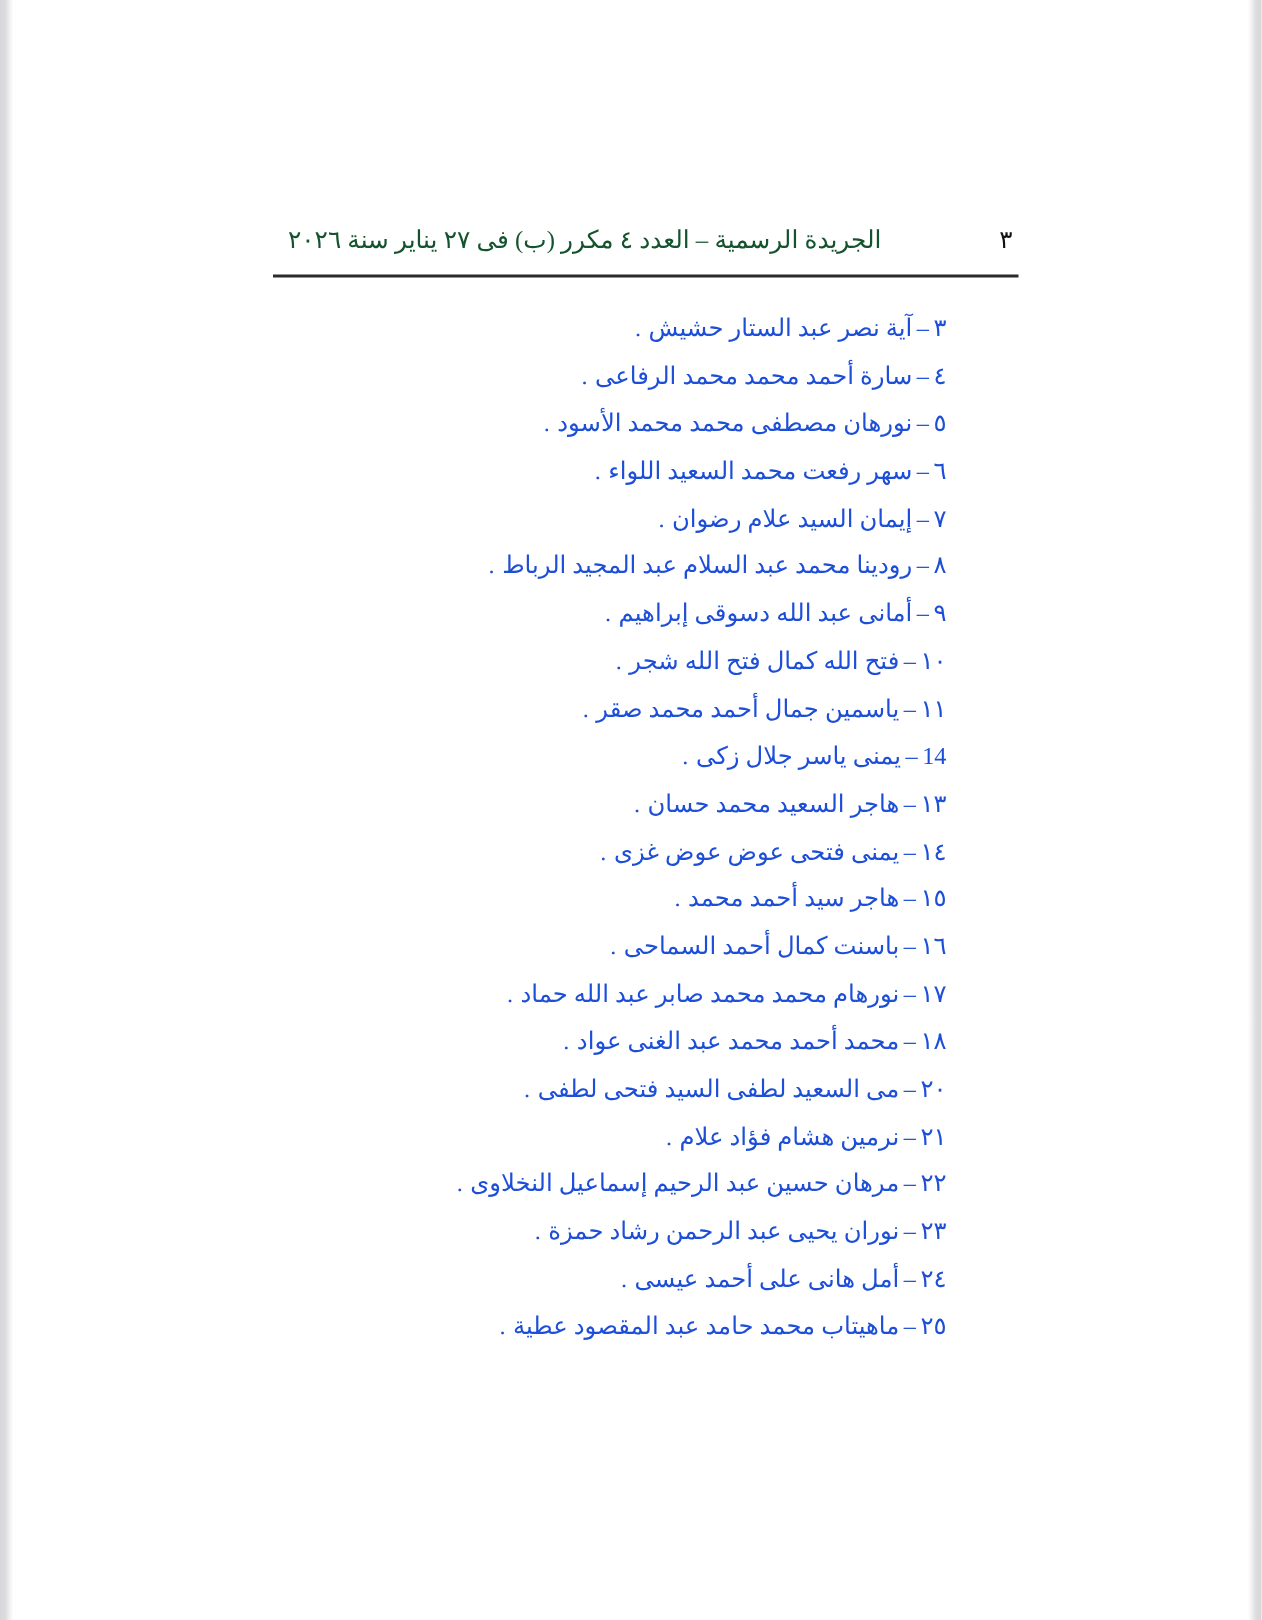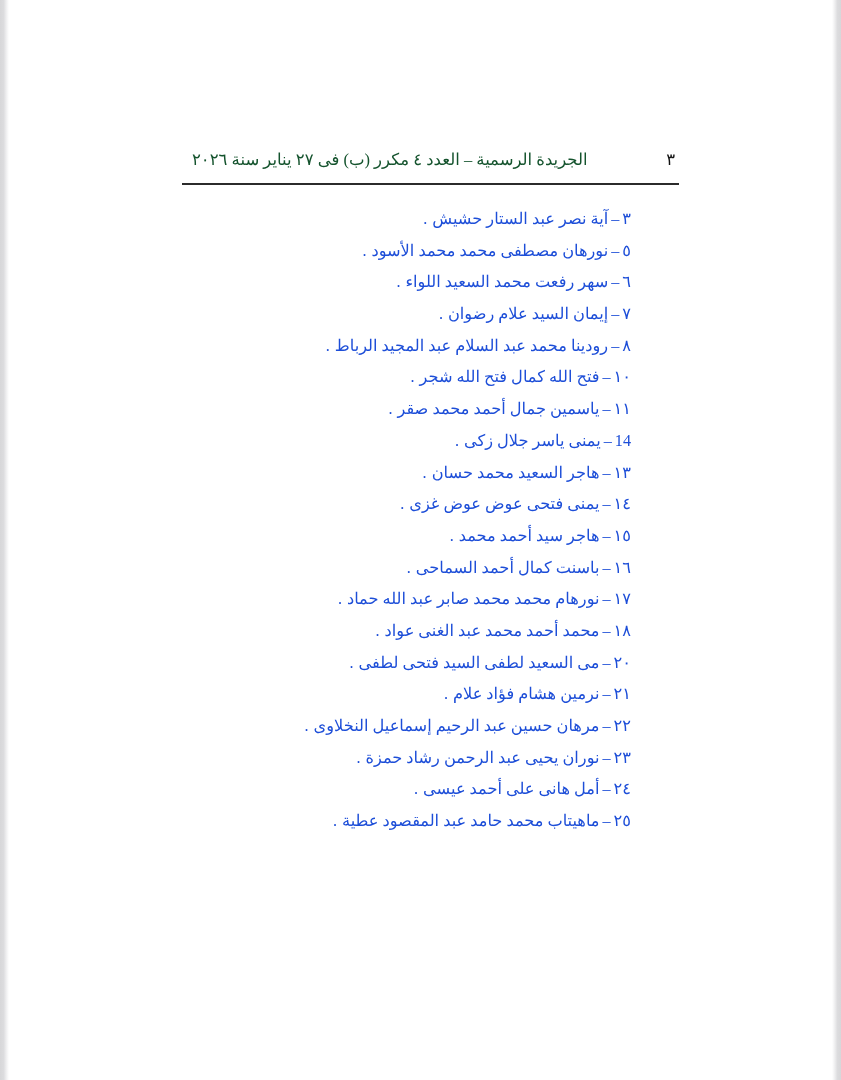--- a/index.html
+++ b/index.html
@@ -119,24 +119,26 @@
   <div class="header-block">
     <div class="header-row">
       <span class="header-title">الجريدة الرسمية – العدد ٤ مكرر (ب) فى ٢٧ يناير سنة ٢٠٢٦</span>
       <span class="page-number">٣</span>
     </div>
     <div class="header-rule"></div>
   </div>
 
   <ol class="name-list">
       <li class="name-item"><span class="item-index">٣</span><span class="item-dash">–</span><span class="item-name">آية نصر عبد الستار حشيش</span><span class="item-dot">.</span></li>
+      <li class="name-item"><span class="item-index">٤</span><span class="item-dash">–</span><span class="item-name">سارة أحمد محمد محمد الرفاعى</span><span class="item-dot">.</span></li>
       <li class="name-item"><span class="item-index">٥</span><span class="item-dash">–</span><span class="item-name">نورهان مصطفى محمد محمد الأسود</span><span class="item-dot">.</span></li>
       <li class="name-item"><span class="item-index">٦</span><span class="item-dash">–</span><span class="item-name">سهر رفعت محمد السعيد اللواء</span><span class="item-dot">.</span></li>
       <li class="name-item"><span class="item-index">٧</span><span class="item-dash">–</span><span class="item-name">إيمان السيد علام رضوان</span><span class="item-dot">.</span></li>
       <li class="name-item"><span class="item-index">٨</span><span class="item-dash">–</span><span class="item-name">رودينا محمد عبد السلام عبد المجيد الرباط</span><span class="item-dot">.</span></li>
+      <li class="name-item"><span class="item-index">٩</span><span class="item-dash">–</span><span class="item-name">أمانى عبد الله دسوقى إبراهيم</span><span class="item-dot">.</span></li>
       <li class="name-item"><span class="item-index">١٠</span><span class="item-dash">–</span><span class="item-name">فتح الله كمال فتح الله شجر</span><span class="item-dot">.</span></li>
       <li class="name-item"><span class="item-index">١١</span><span class="item-dash">–</span><span class="item-name">ياسمين جمال أحمد محمد صقر</span><span class="item-dot">.</span></li>
       <li class="name-item"><span class="item-index">14</span><span class="item-dash">–</span><span class="item-name">يمنى ياسر جلال زكى</span><span class="item-dot">.</span></li>
       <li class="name-item"><span class="item-index">١٣</span><span class="item-dash">–</span><span class="item-name">هاجر السعيد محمد حسان</span><span class="item-dot">.</span></li>
       <li class="name-item"><span class="item-index">١٤</span><span class="item-dash">–</span><span class="item-name">يمنى فتحى عوض عوض غزى</span><span class="item-dot">.</span></li>
       <li class="name-item"><span class="item-index">١٥</span><span class="item-dash">–</span><span class="item-name">هاجر سيد أحمد محمد</span><span class="item-dot">.</span></li>
       <li class="name-item"><span class="item-index">١٦</span><span class="item-dash">–</span><span class="item-name">باسنت كمال أحمد السماحى</span><span class="item-dot">.</span></li>
       <li class="name-item"><span class="item-index">١٧</span><span class="item-dash">–</span><span class="item-name">نورهام محمد محمد صابر عبد الله حماد</span><span class="item-dot">.</span></li>
       <li class="name-item"><span class="item-index">١٨</span><span class="item-dash">–</span><span class="item-name">محمد أحمد محمد عبد الغنى عواد</span><span class="item-dot">.</span></li>
       <li class="name-item"><span class="item-index">٢٠</span><span class="item-dash">–</span><span class="item-name">مى السعيد لطفى السيد فتحى لطفى</span><span class="item-dot">.</span></li>

